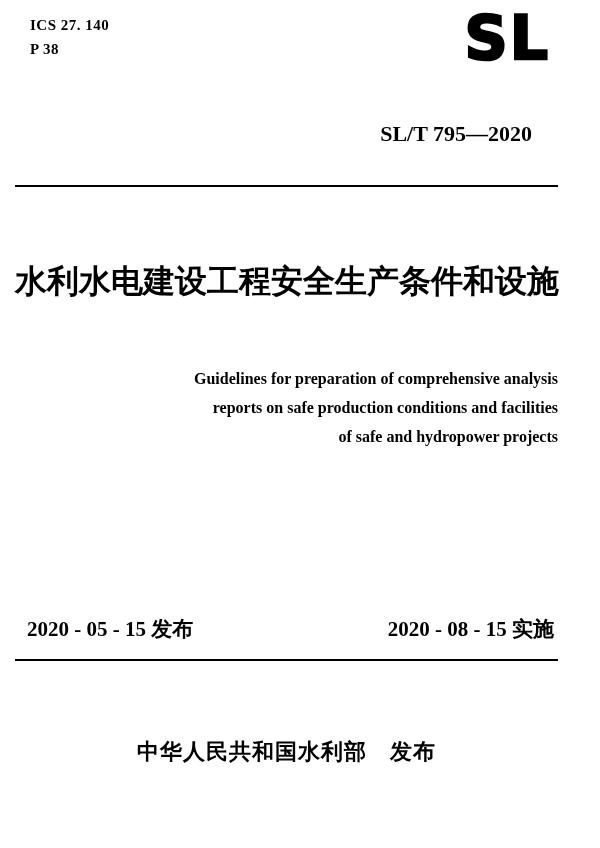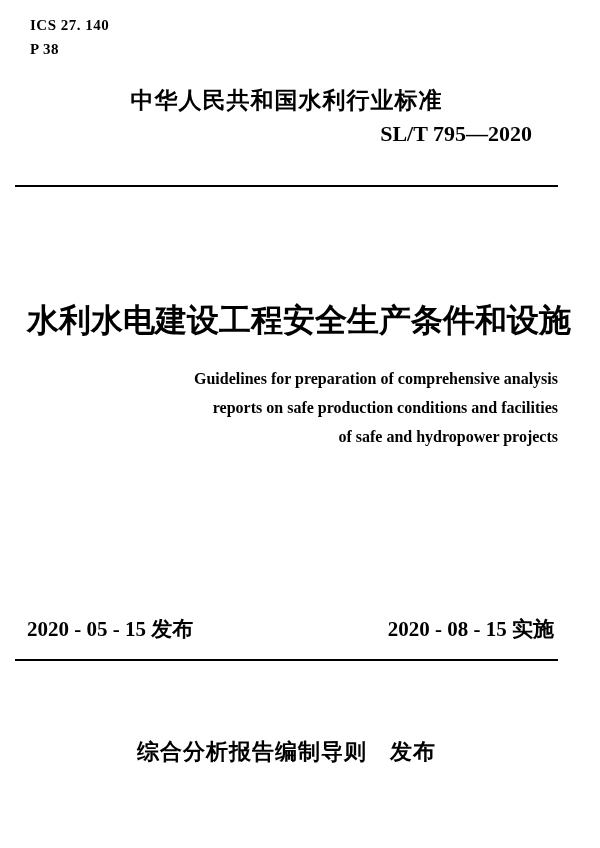--- a/index.html
+++ b/index.html
@@ -58,28 +58,27 @@
     position: absolute;
     left: 0;
     width: 100%;
     height: 2px;
     background: #000000;
   }
   .rule-top { top: 185px; }
   .rule-bottom { top: 659px; }
   .title-cn {
     position: absolute;
-    top: 261px; left: 12px;
+    top: 261px; left: 0;
     width: 100%;
     text-align: center;
     font-family: "DejaVu Sans", "Liberation Sans", sans-serif;
     font-weight: bold;
     font-size: 32px;
     line-height: 41px;
-    margin-top: 39px;
   }
   .title-cn .line { white-space: nowrap; }
   .title-en {
     position: absolute;
     top: 364px; left: 0;
     width: 100%;
     text-align: right;
     font-family: "Liberation Serif", serif;
     font-weight: bold;
     font-size: 16px;
@@ -116,22 +115,22 @@
 </head>
 <body>
 
 <div class="page">
 
   <div class="ics-block">
     <div>ICS 27. 140</div>
     <div>P 38</div>
   </div>
 
+  <div class="sl-logo">SL</div>
 
-  <div class="std-type">中华人民共和国水利行业标准</div>
 
   <div class="std-number">SL/T 795—2020</div>
 
   <div class="rule rule-top"></div>
 
   <div class="title-cn">
     <div class="line">水利水电建设工程安全生产条件和设施</div>
   </div>
 
   <div class="title-en">
@@ -140,15 +139,15 @@
     <div class="line">of safe and hydropower projects</div>
   </div>
 
   <div class="dates-row">
     <span class="date">2020 - 05 - 15 发布</span>
     <span class="date">2020 - 08 - 15 实施</span>
   </div>
 
   <div class="rule rule-bottom"></div>
 
-  <div class="publisher">综合分析报告编制导则　发布</div>
+  <div class="publisher">中华人民共和国水利部　发布</div>
 
 </div>
 
 </body></html>

